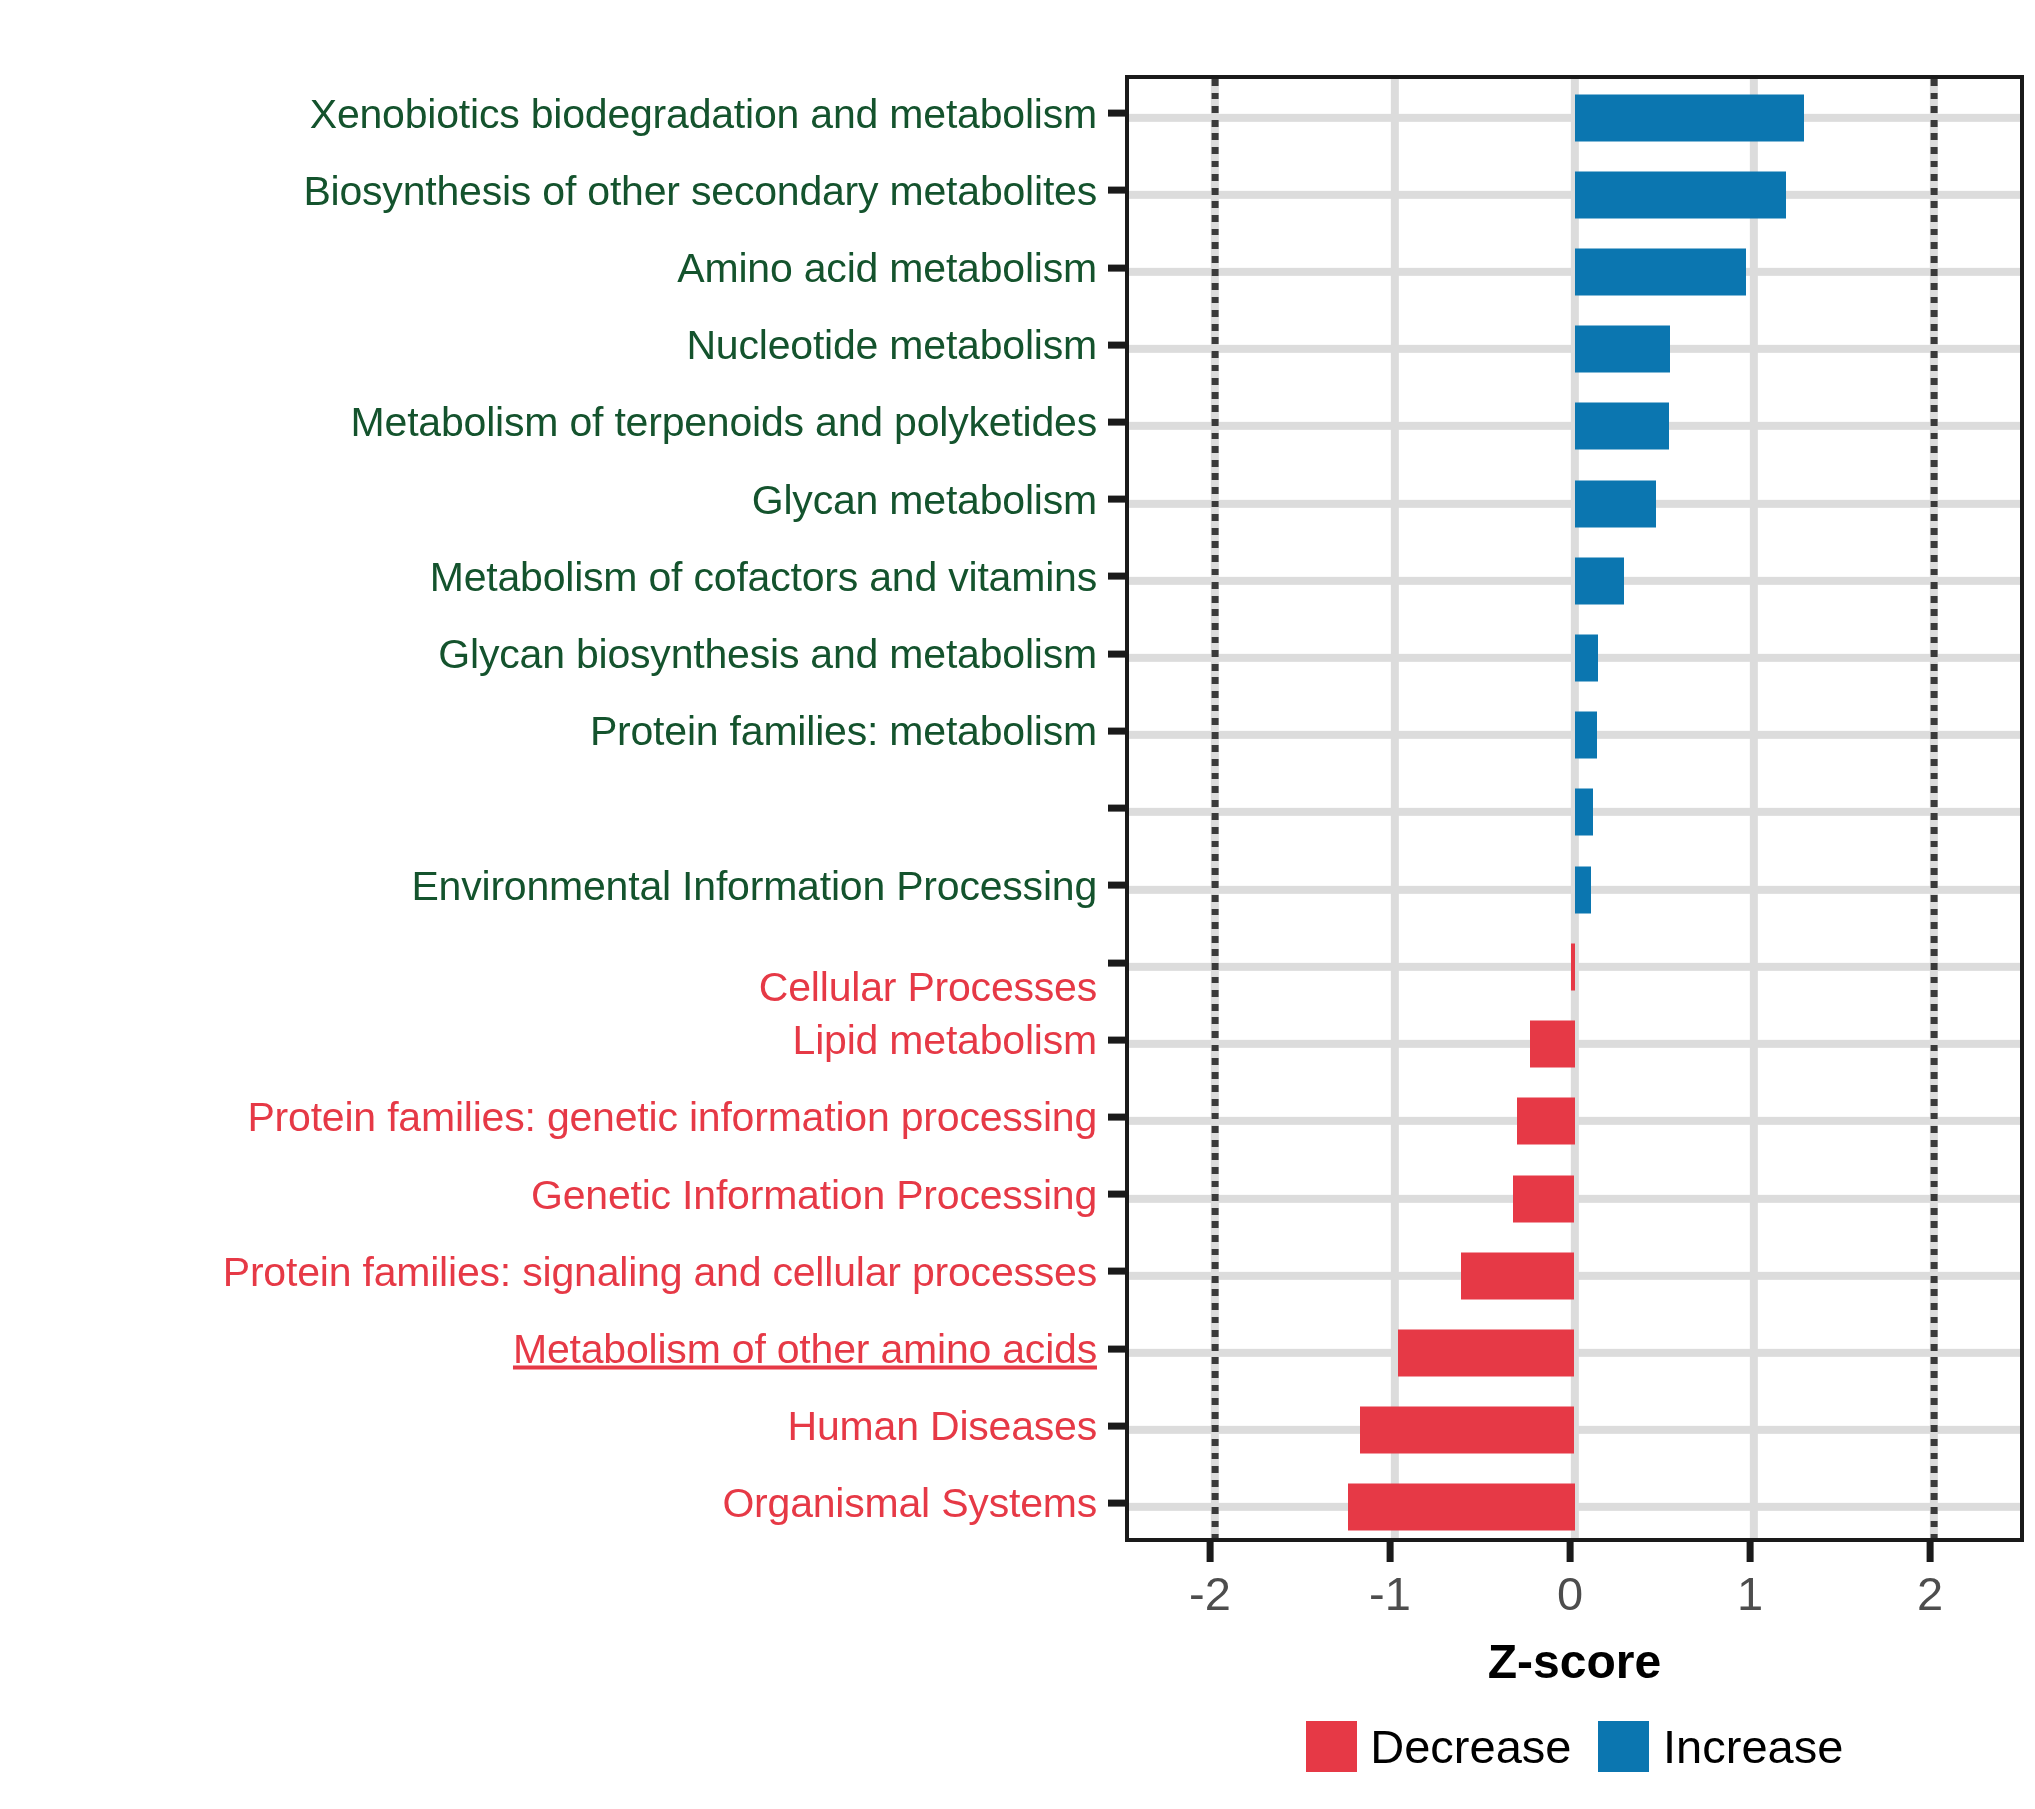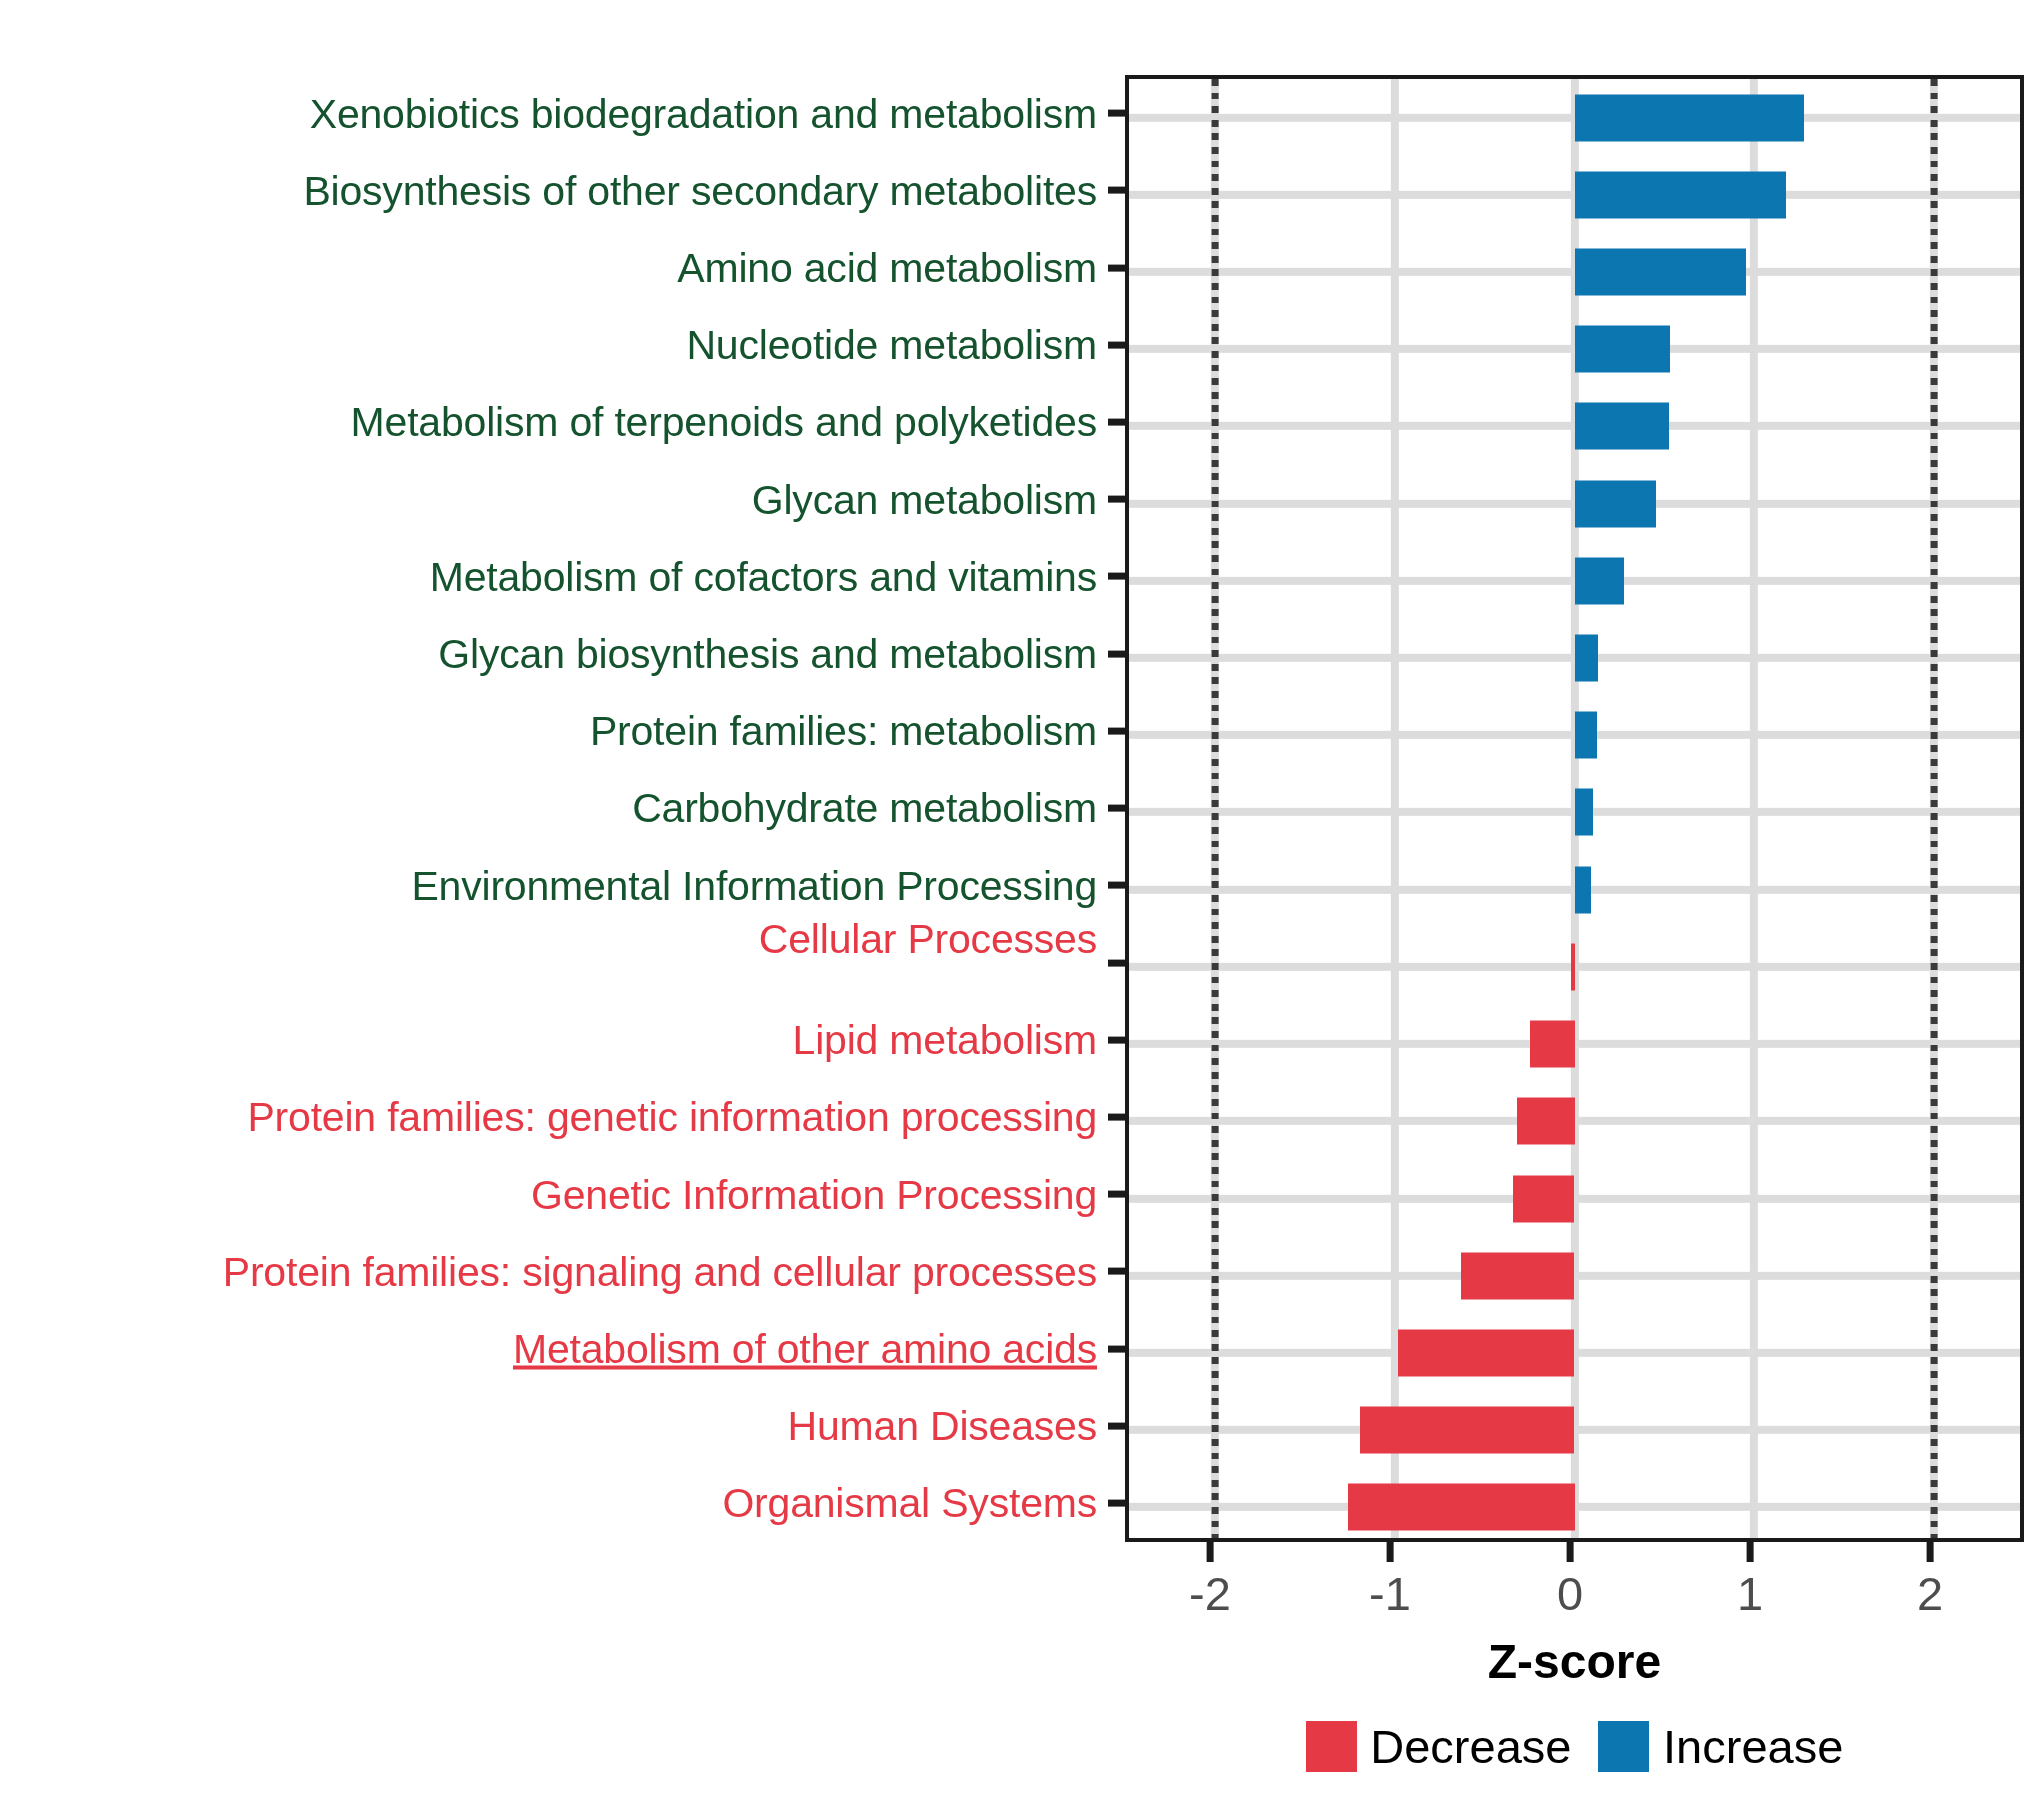--- a/index.html
+++ b/index.html
@@ -162,23 +162,22 @@
   <div id="labels">
       <div class="ylabel inc" style="top: 39px;">Xenobiotics biodegradation and metabolism</div>
       <div class="ylabel inc" style="top: 116px;">Biosynthesis of other secondary metabolites</div>
       <div class="ylabel inc" style="top: 193px;">Amino acid metabolism</div>
       <div class="ylabel inc" style="top: 270px;">Nucleotide metabolism</div>
       <div class="ylabel inc" style="top: 347px;">Metabolism of terpenoids and polyketides</div>
       <div class="ylabel inc" style="top: 425px;">Glycan metabolism</div>
       <div class="ylabel inc" style="top: 502px;">Metabolism of cofactors and vitamins</div>
       <div class="ylabel inc" style="top: 579px;">Glycan biosynthesis and metabolism</div>
       <div class="ylabel inc" style="top: 656px;">Protein families: metabolism</div>
-      <div class="ylabel inc" style="top: 733px;">Carbohydrate metabolism</div>
       <div class="ylabel inc" style="top: 811px;">Environmental Information Processing</div>
-      <div class="ylabel dec" style="top: 864px; margin-left: 32px;">Cellular Processes</div>
+      <div class="ylabel dec" style="top: 912px; margin-left: 32px;">Cellular Processes</div>
       <div class="ylabel dec" style="top: 965px;">Lipid metabolism</div>
       <div class="ylabel dec" style="top: 1042px;">Protein families: genetic information processing</div>
       <div class="ylabel dec" style="top: 1120px;">Genetic Information Processing</div>
       <div class="ylabel dec" style="top: 1197px;">Protein families: signaling and cellular processes</div>
       <div class="ylabel dec" style="top: 1274px; text-decoration: underline;">Metabolism of other amino acids</div>
       <div class="ylabel dec" style="top: 1351px;">Human Diseases</div>
       <div class="ylabel dec" style="top: 1428px;">Organismal Systems</div>
     </div>
 
   <div id="yticks-layer">

